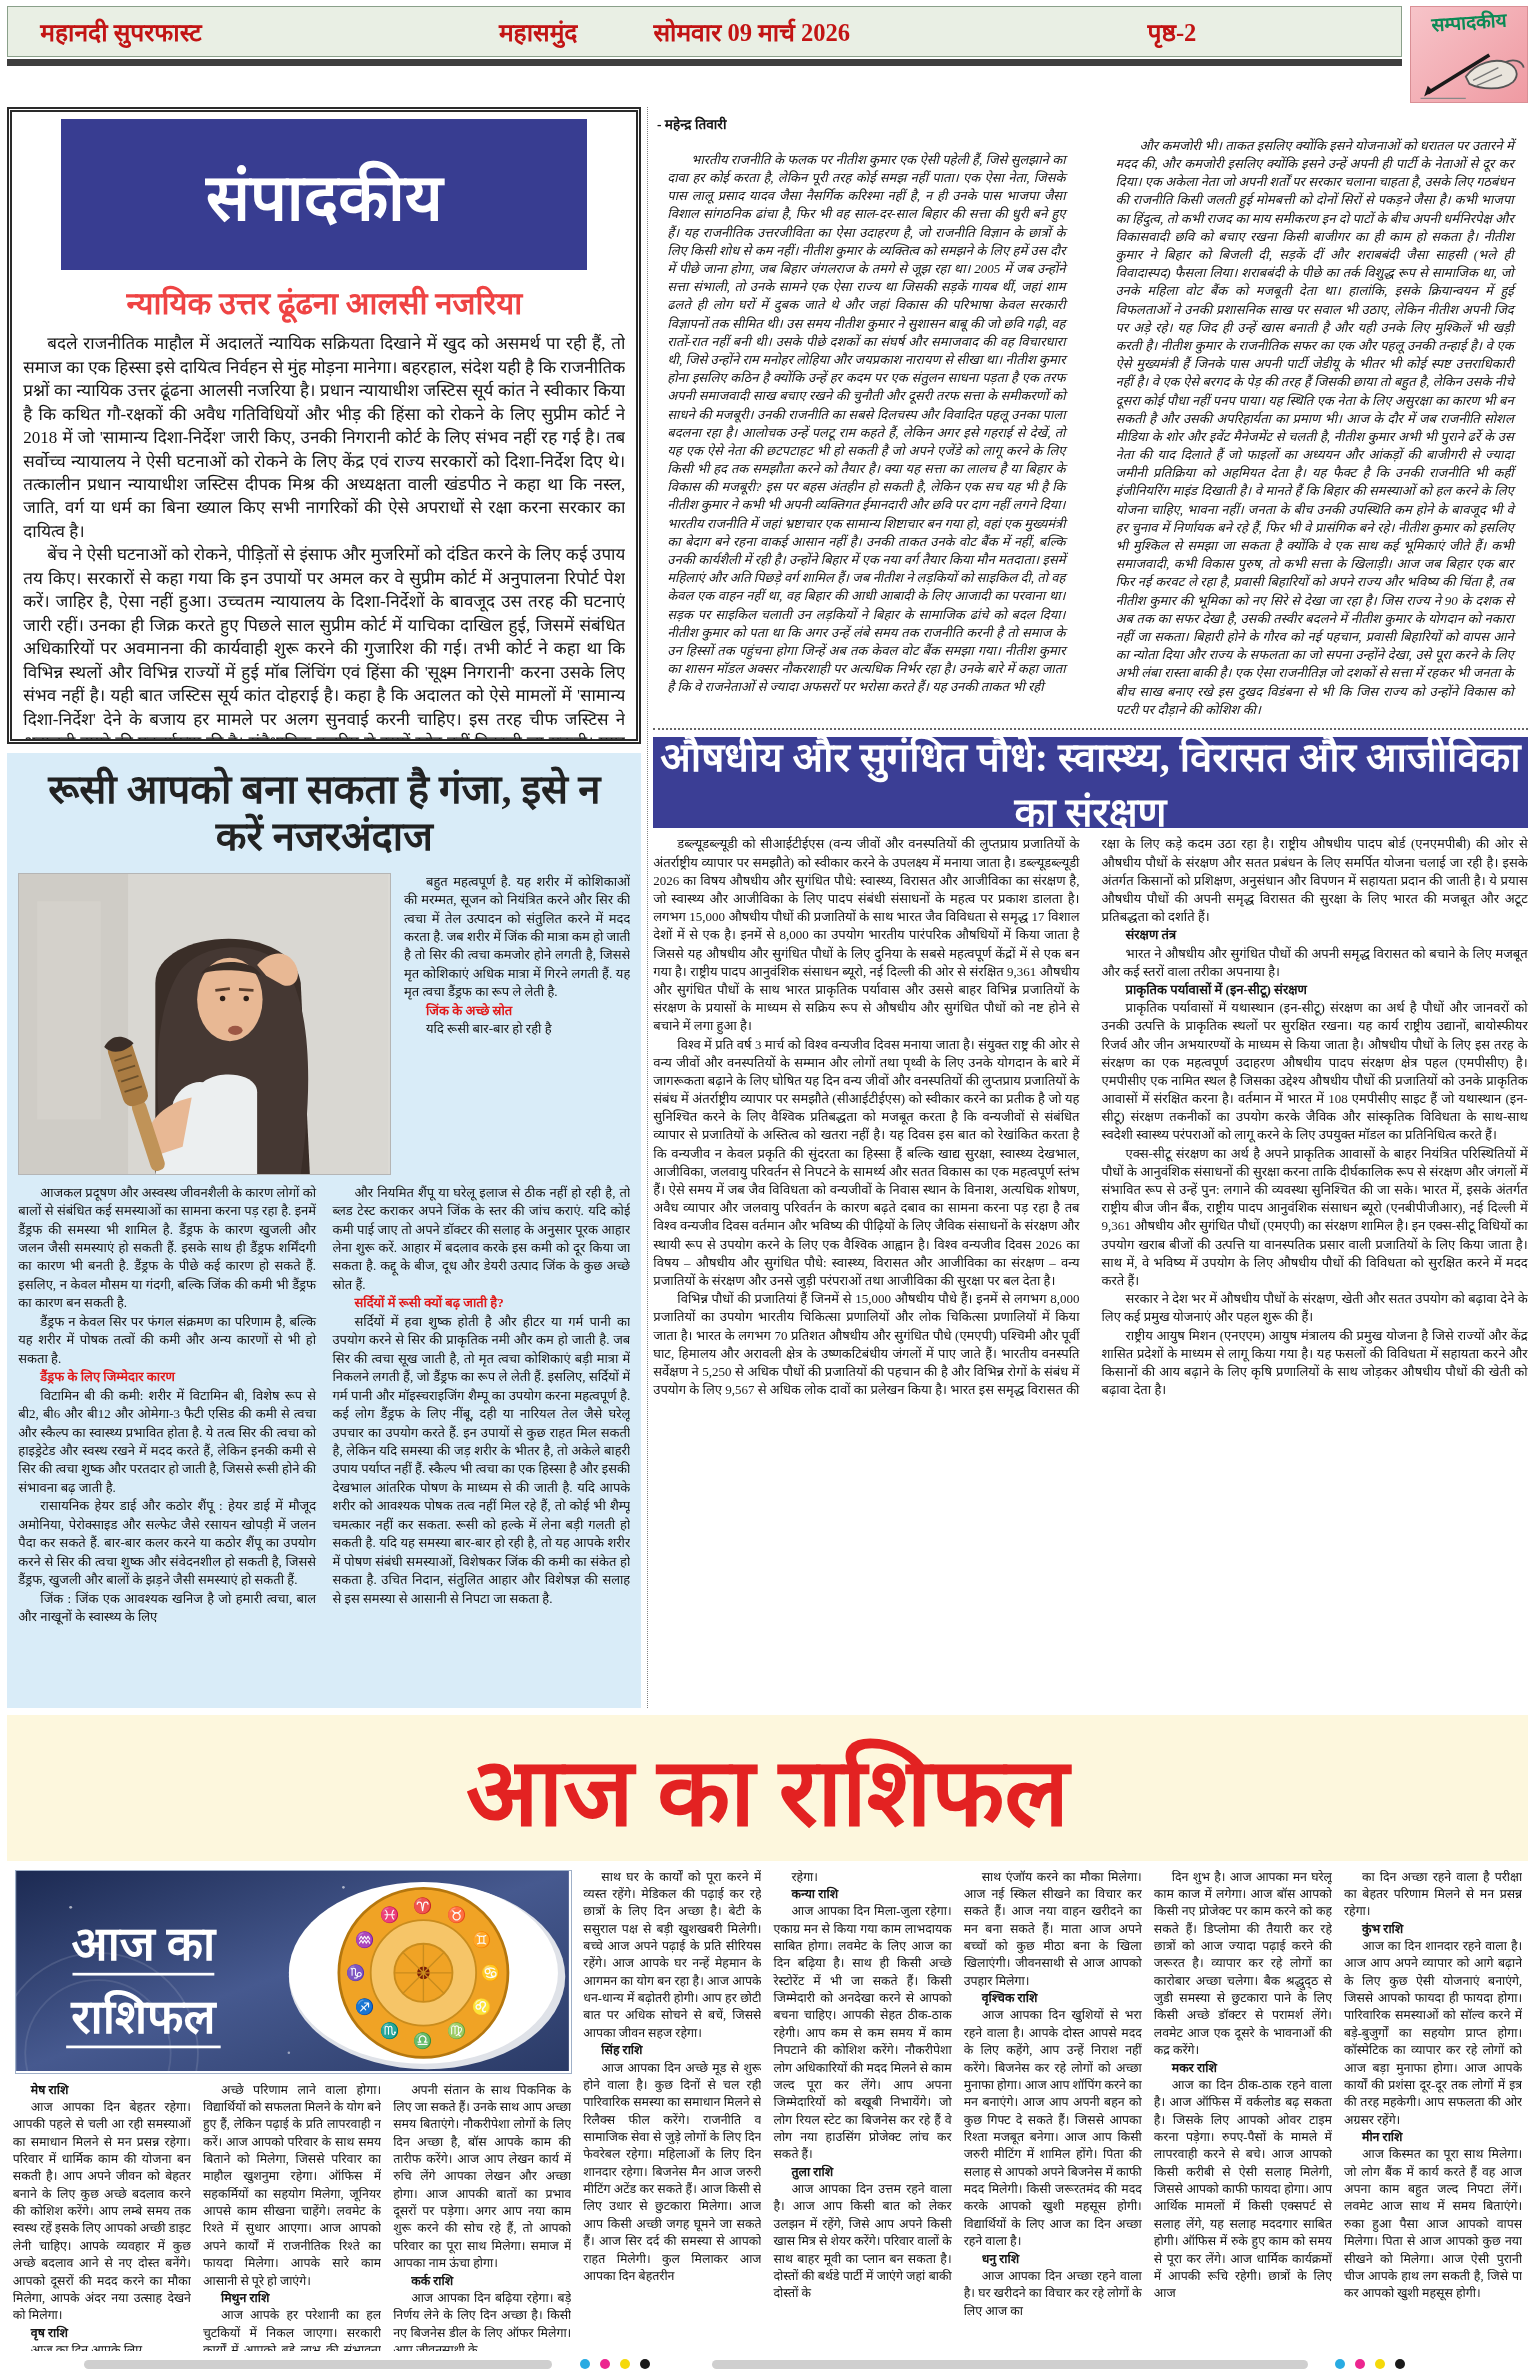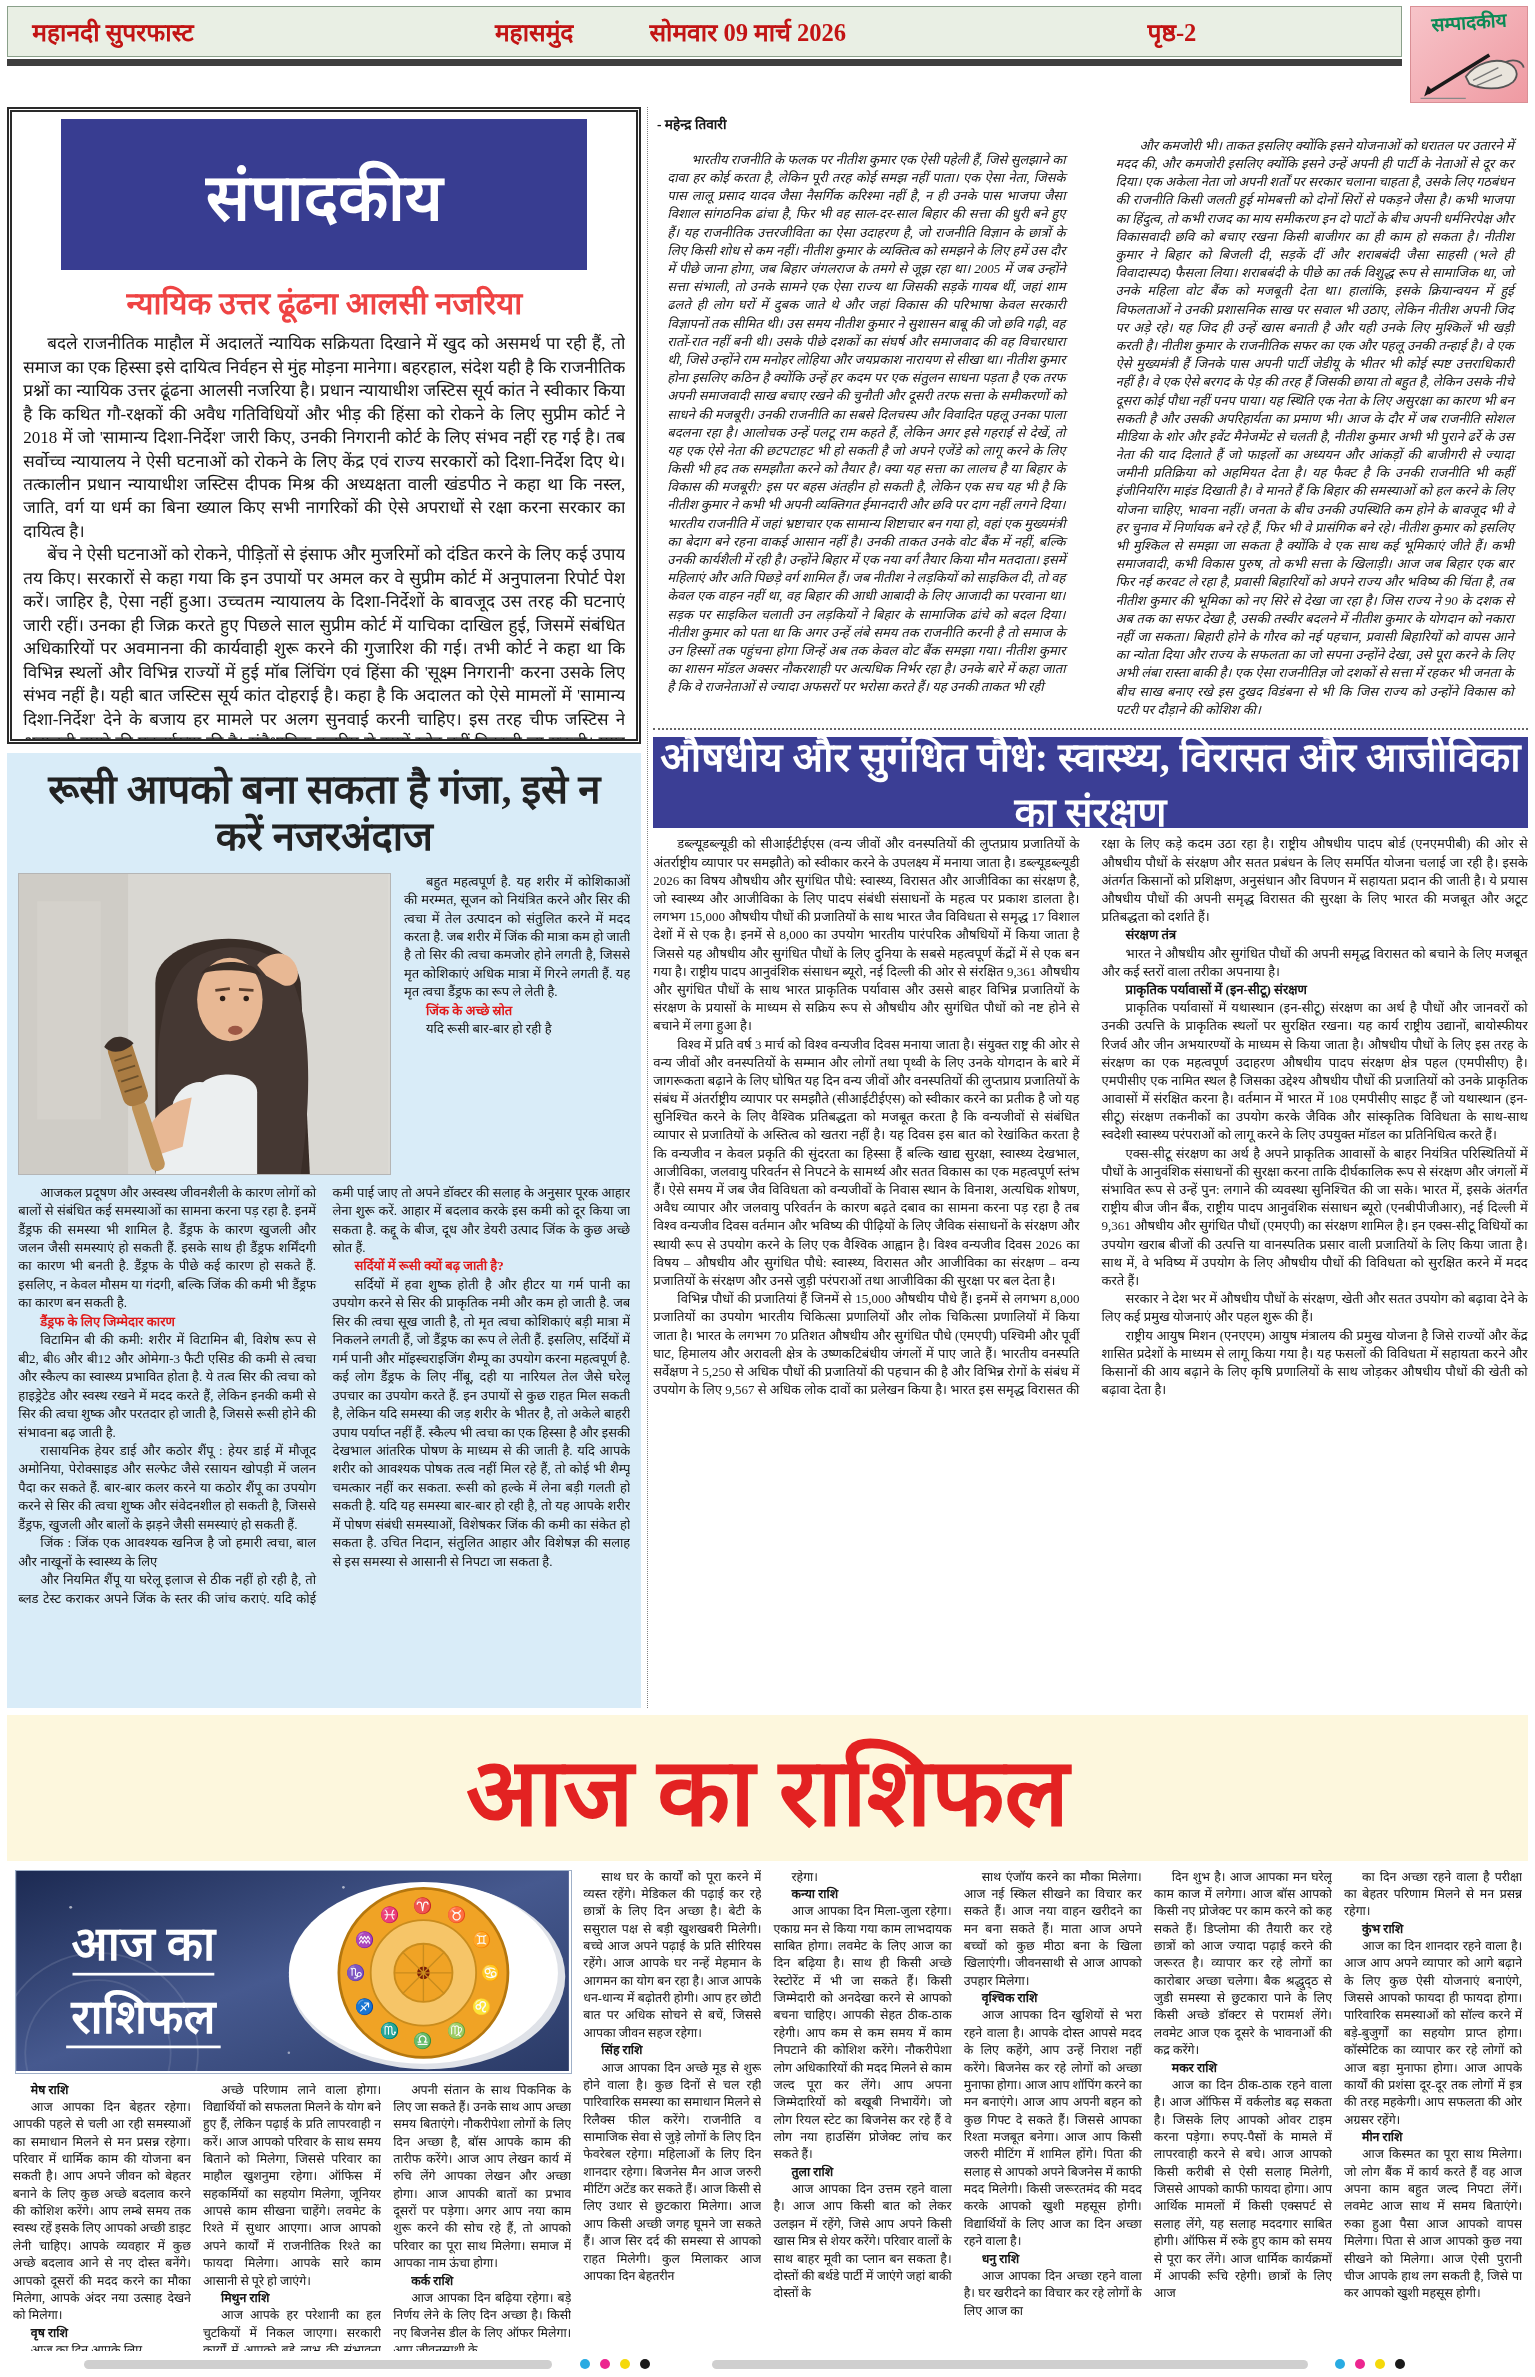--- a/index.html
+++ b/index.html
@@ -4,21 +4,21 @@
 <style>
   html,body{margin:0;padding:0;background:#888;}
   .page{width:1535px;height:2377px;margin:0 auto;background:#ffffff;position:relative;
         font-family:"Liberation Serif","DejaVu Serif",serif;color:#151515;
         box-sizing:border-box;padding:5.5px 7.3px;overflow:hidden;}
   
   .hdr-row{display:flex;align-items:flex-start;gap:7.3px;}
   .hdr-left{flex:1;min-width:0;}
   .hdr-bar{height:49px;background:#e9efe4;border:0.9px solid #8aa08a;display:flex;align-items:center;
            color:#c21414;font-weight:bold;font-size:24.6px;}
-  .mh-paper{margin-left:24px;}
+  .mh-paper{margin-left:32px;}
   .mh-city{margin-left:auto;}
   .mh-date{margin-left:76px;}
   .mh-page{margin-left:auto;margin-right:205px;}
   .hdr-rule{height:6.4px;background:#3e3e3e;margin-top:2.7px;}
   .logo-box{width:116px;height:95px;flex:none;border:0.9px solid #d98f95;
             background:linear-gradient(135deg,#f7c4c9,#ef9aa2);text-align:center;overflow:hidden;}
   .logo-text{color:#0b8a55;font-weight:bold;font-size:19px;margin-top:2.7px;transform:rotate(-4deg);}
   
   .main{display:flex;margin-top:4.5px;}
   .lcol{width:634px;flex:none;}
@@ -144,20 +144,21 @@
             </svg>
           </div>
           <div class="side">
             <p class="tindent">बहुत महत्वपूर्ण है. यह शरीर में कोशिकाओं की मरम्मत, सूजन को नियंत्रित करने और सिर की त्वचा में तेल उत्पादन को संतुलित करने में मदद करता है. जब शरीर में जिंक की मात्रा कम हो जाती है तो सिर की त्वचा कमजोर होने लगती है, जिससे मृत कोशिकाएं अधिक मात्रा में गिरने लगती हैं. यह मृत त्वचा डैंड्रफ का रूप ले लेती है.</p>
             <p class="red-sub">जिंक के अच्छे स्रोत</p>
             <p class="tindent">यदि रूसी बार-बार हो रही है</p>
           </div>
         </div>
         <div class="dand-cols">
           <p class="tindent">आजकल प्रदूषण और अस्वस्थ जीवनशैली के कारण लोगों को बालों से संबंधित कई समस्याओं का सामना करना पड़ रहा है. इनमें डैंड्रफ की समस्या भी शामिल है. डैंड्रफ के कारण खुजली और जलन जैसी समस्याएं हो सकती हैं. इसके साथ ही डैंड्रफ शर्मिंदगी का कारण भी बनती है. डैंड्रफ के पीछे कई कारण हो सकते हैं. इसलिए, न केवल मौसम या गंदगी, बल्कि जिंक की कमी भी डैंड्रफ का कारण बन सकती है.</p>
+          <p class="tindent">डैंड्रफ न केवल सिर पर फंगल संक्रमण का परिणाम है, बल्कि यह शरीर में पोषक तत्वों की कमी और अन्य कारणों से भी हो सकता है.</p>
           <p class="red-sub">डैंड्रफ के लिए जिम्मेदार कारण</p>
           <p class="tindent">विटामिन बी की कमी: शरीर में विटामिन बी, विशेष रूप से बी2, बी6 और बी12 और ओमेगा-3 फैटी एसिड की कमी से त्वचा और स्कैल्प का स्वास्थ्य प्रभावित होता है. ये तत्व सिर की त्वचा को हाइड्रेटेड और स्वस्थ रखने में मदद करते हैं, लेकिन इनकी कमी से सिर की त्वचा शुष्क और परतदार हो जाती है, जिससे रूसी होने की संभावना बढ़ जाती है.</p>
           <p class="tindent">रासायनिक हेयर डाई और कठोर शैंपू : हेयर डाई में मौजूद अमोनिया, पेरोक्साइड और सल्फेट जैसे रसायन खोपड़ी में जलन पैदा कर सकते हैं. बार-बार कलर करने या कठोर शैंपू का उपयोग करने से सिर की त्वचा शुष्क और संवेदनशील हो सकती है, जिससे डैंड्रफ, खुजली और बालों के झड़ने जैसी समस्याएं हो सकती हैं.</p>
           <p class="tindent">जिंक : जिंक एक आवश्यक खनिज है जो हमारी त्वचा, बाल और नाखूनों के स्वास्थ्य के लिए</p>
           <p class="tindent">और नियमित शैंपू या घरेलू इलाज से ठीक नहीं हो रही है, तो ब्लड टेस्ट कराकर अपने जिंक के स्तर की जांच कराएं. यदि कोई कमी पाई जाए तो अपने डॉक्टर की सलाह के अनुसार पूरक आहार लेना शुरू करें. आहार में बदलाव करके इस कमी को दूर किया जा सकता है. कद्दू के बीज, दूध और डेयरी उ‍त्पाद जिंक के कुछ अच्छे स्रोत हैं.</p>
           <p class="red-sub">सर्दियों में रूसी क्यों बढ़ जाती है?</p>
           <p class="tindent">सर्दियों में हवा शुष्क होती है और हीटर या गर्म पानी का उपयोग करने से सिर की प्राकृतिक नमी और कम हो जाती है. जब सिर की त्वचा सूख जाती है, तो मृत त्वचा कोशिकाएं बड़ी मात्रा में निकलने लगती हैं, जो डैंड्रफ का रूप ले लेती हैं. इसलिए, सर्दियों में गर्म पानी और मॉइस्चराइजिंग शैम्पू का उपयोग करना महत्वपूर्ण है. कई लोग डैंड्रफ के लिए नींबू, दही या नारियल तेल जैसे घरेलू उपचार का उपयोग करते हैं. इन उपायों से कुछ राहत मिल सकती है, लेकिन यदि समस्या की जड़ शरीर के भीतर है, तो अकेले बाहरी उपाय पर्याप्त नहीं हैं. स्कैल्प भी त्वचा का एक हिस्सा है और इसकी देखभाल आंतरिक पोषण के माध्यम से की जाती है. यदि आपके शरीर को आवश्यक पोषक तत्व नहीं मिल रहे हैं, तो कोई भी शैम्पू चमत्कार नहीं कर सकता. रूसी को हल्के में लेना बड़ी गलती हो सकती है. यदि यह समस्या बार-बार हो रही है, तो यह आपके शरीर में पोषण संबंधी समस्याओं, विशेषकर जिंक की कमी का संकेत हो सकता है. उचित निदान, संतुलित आहार और विशेषज्ञ की सलाह से इस समस्या से आसानी से निपटा जा सकता है.</p>
         </div>
       </div>
     </div>

